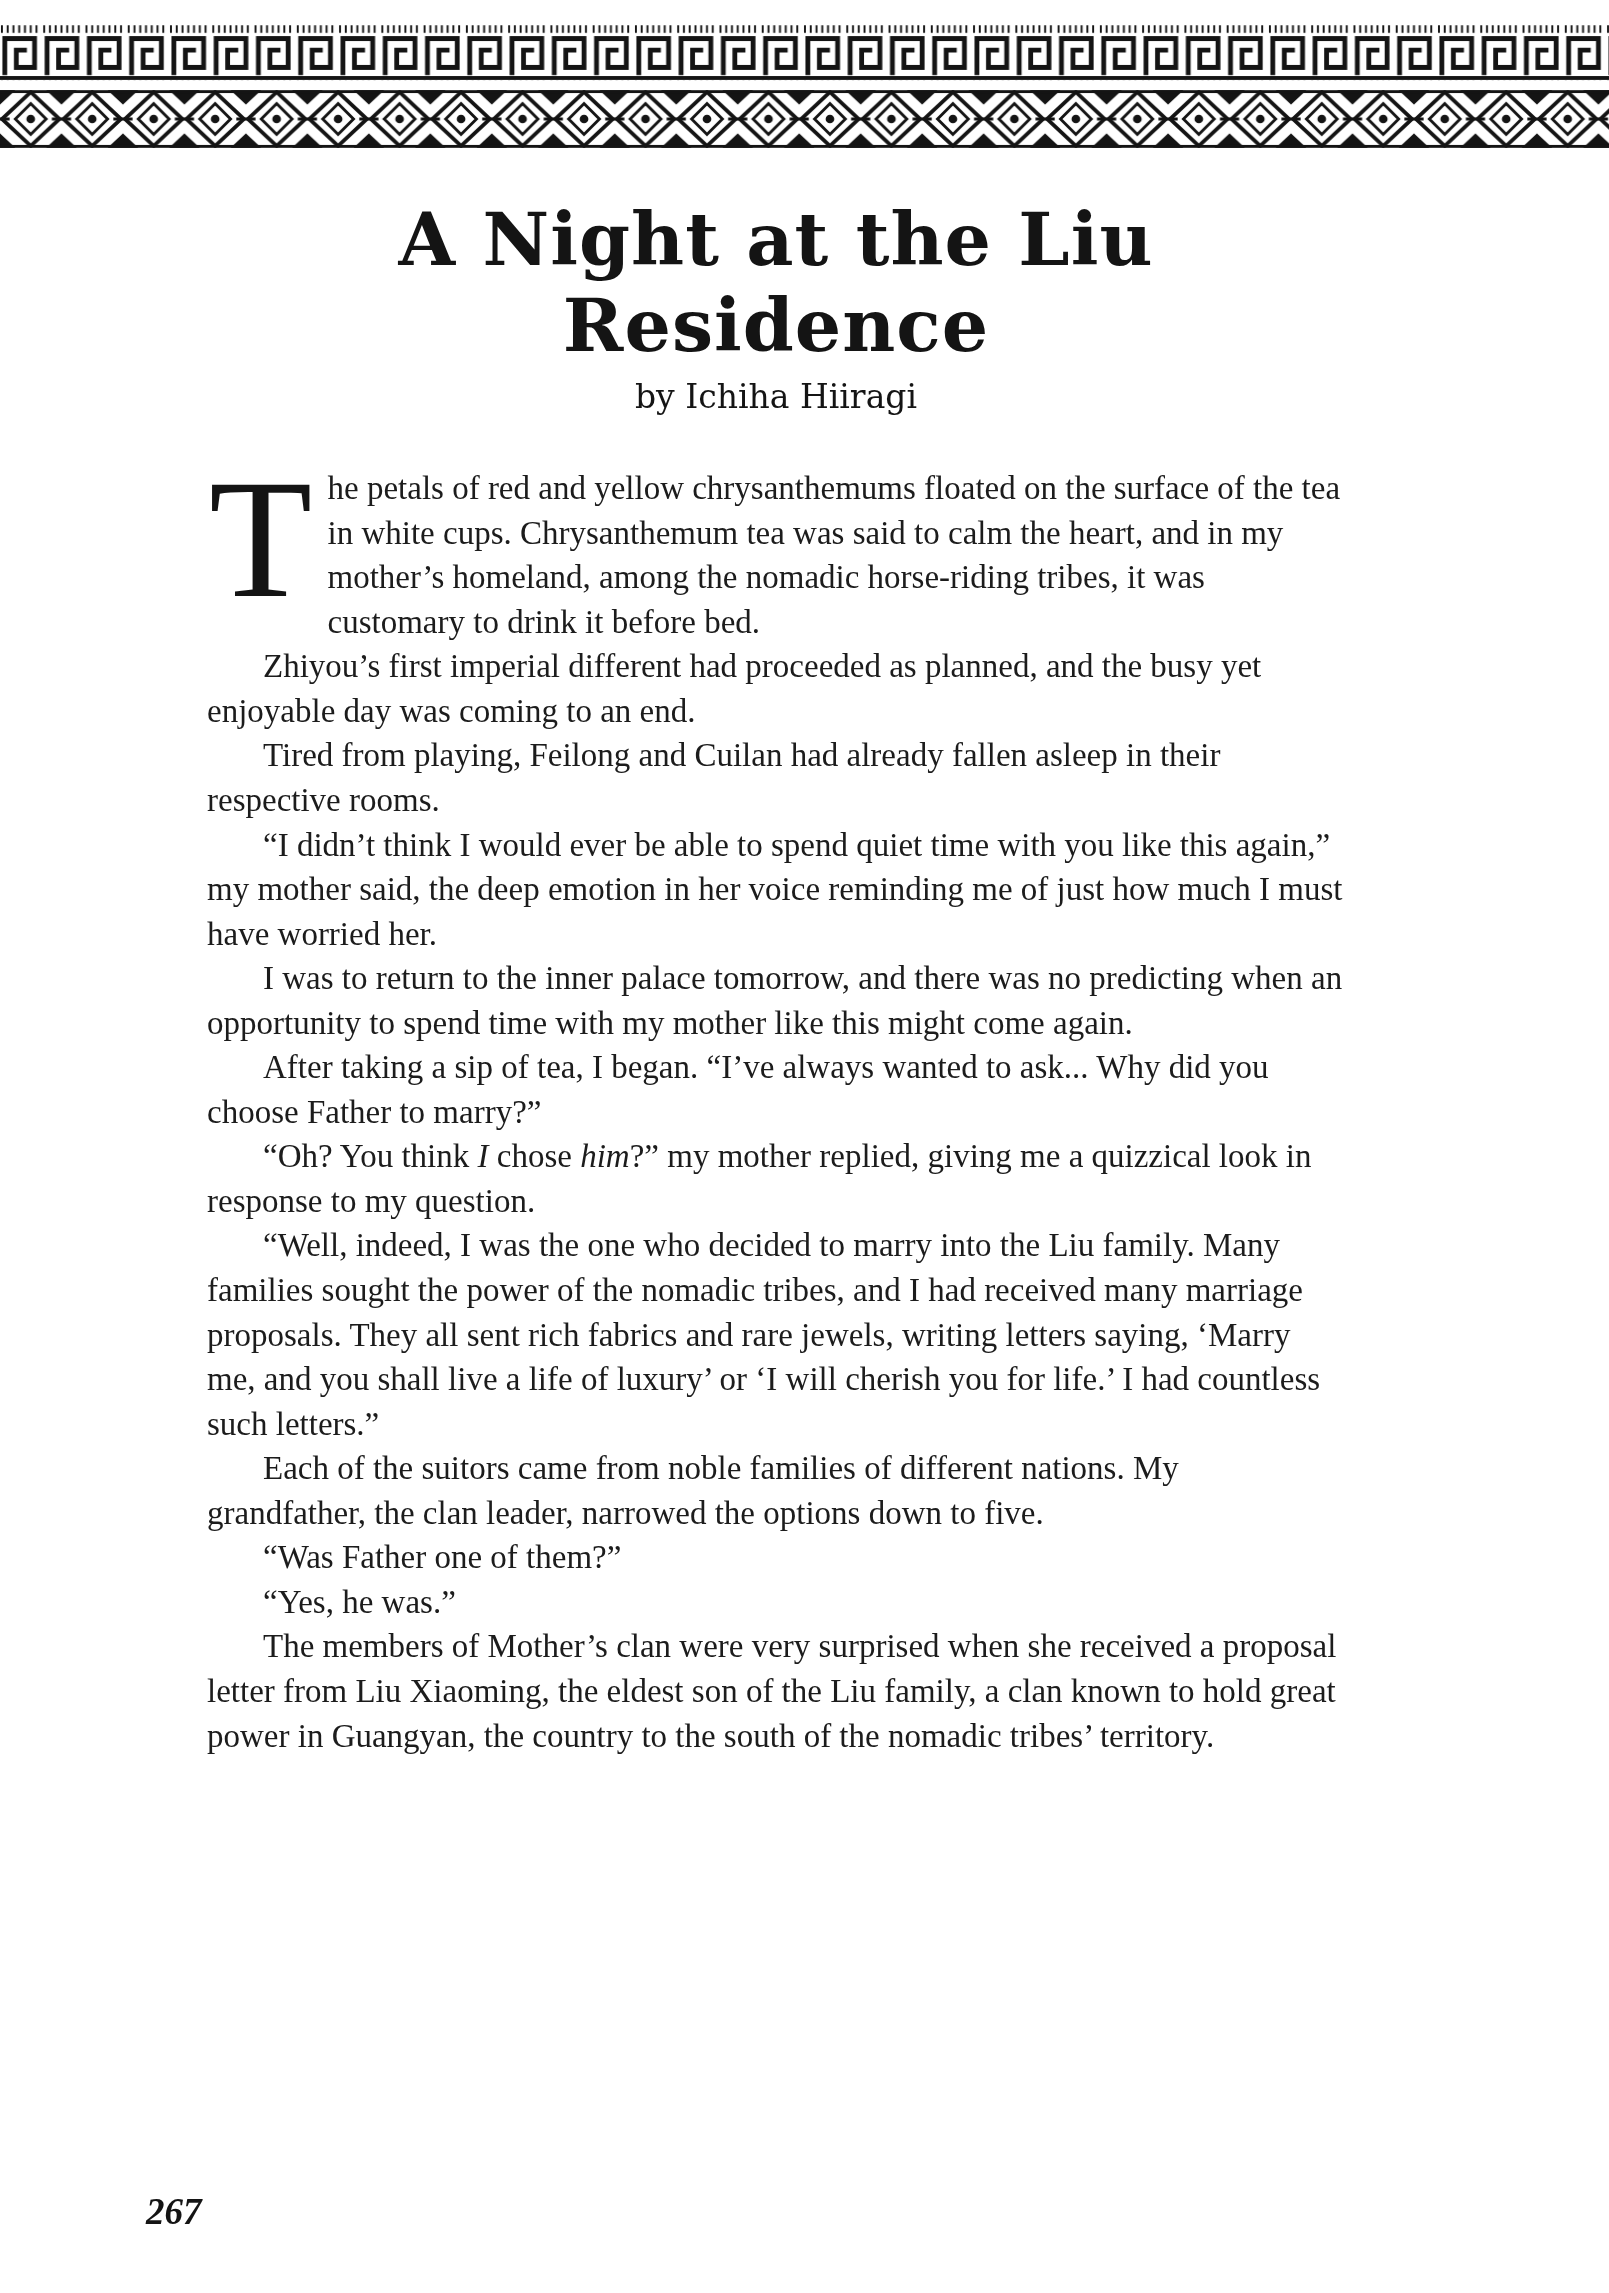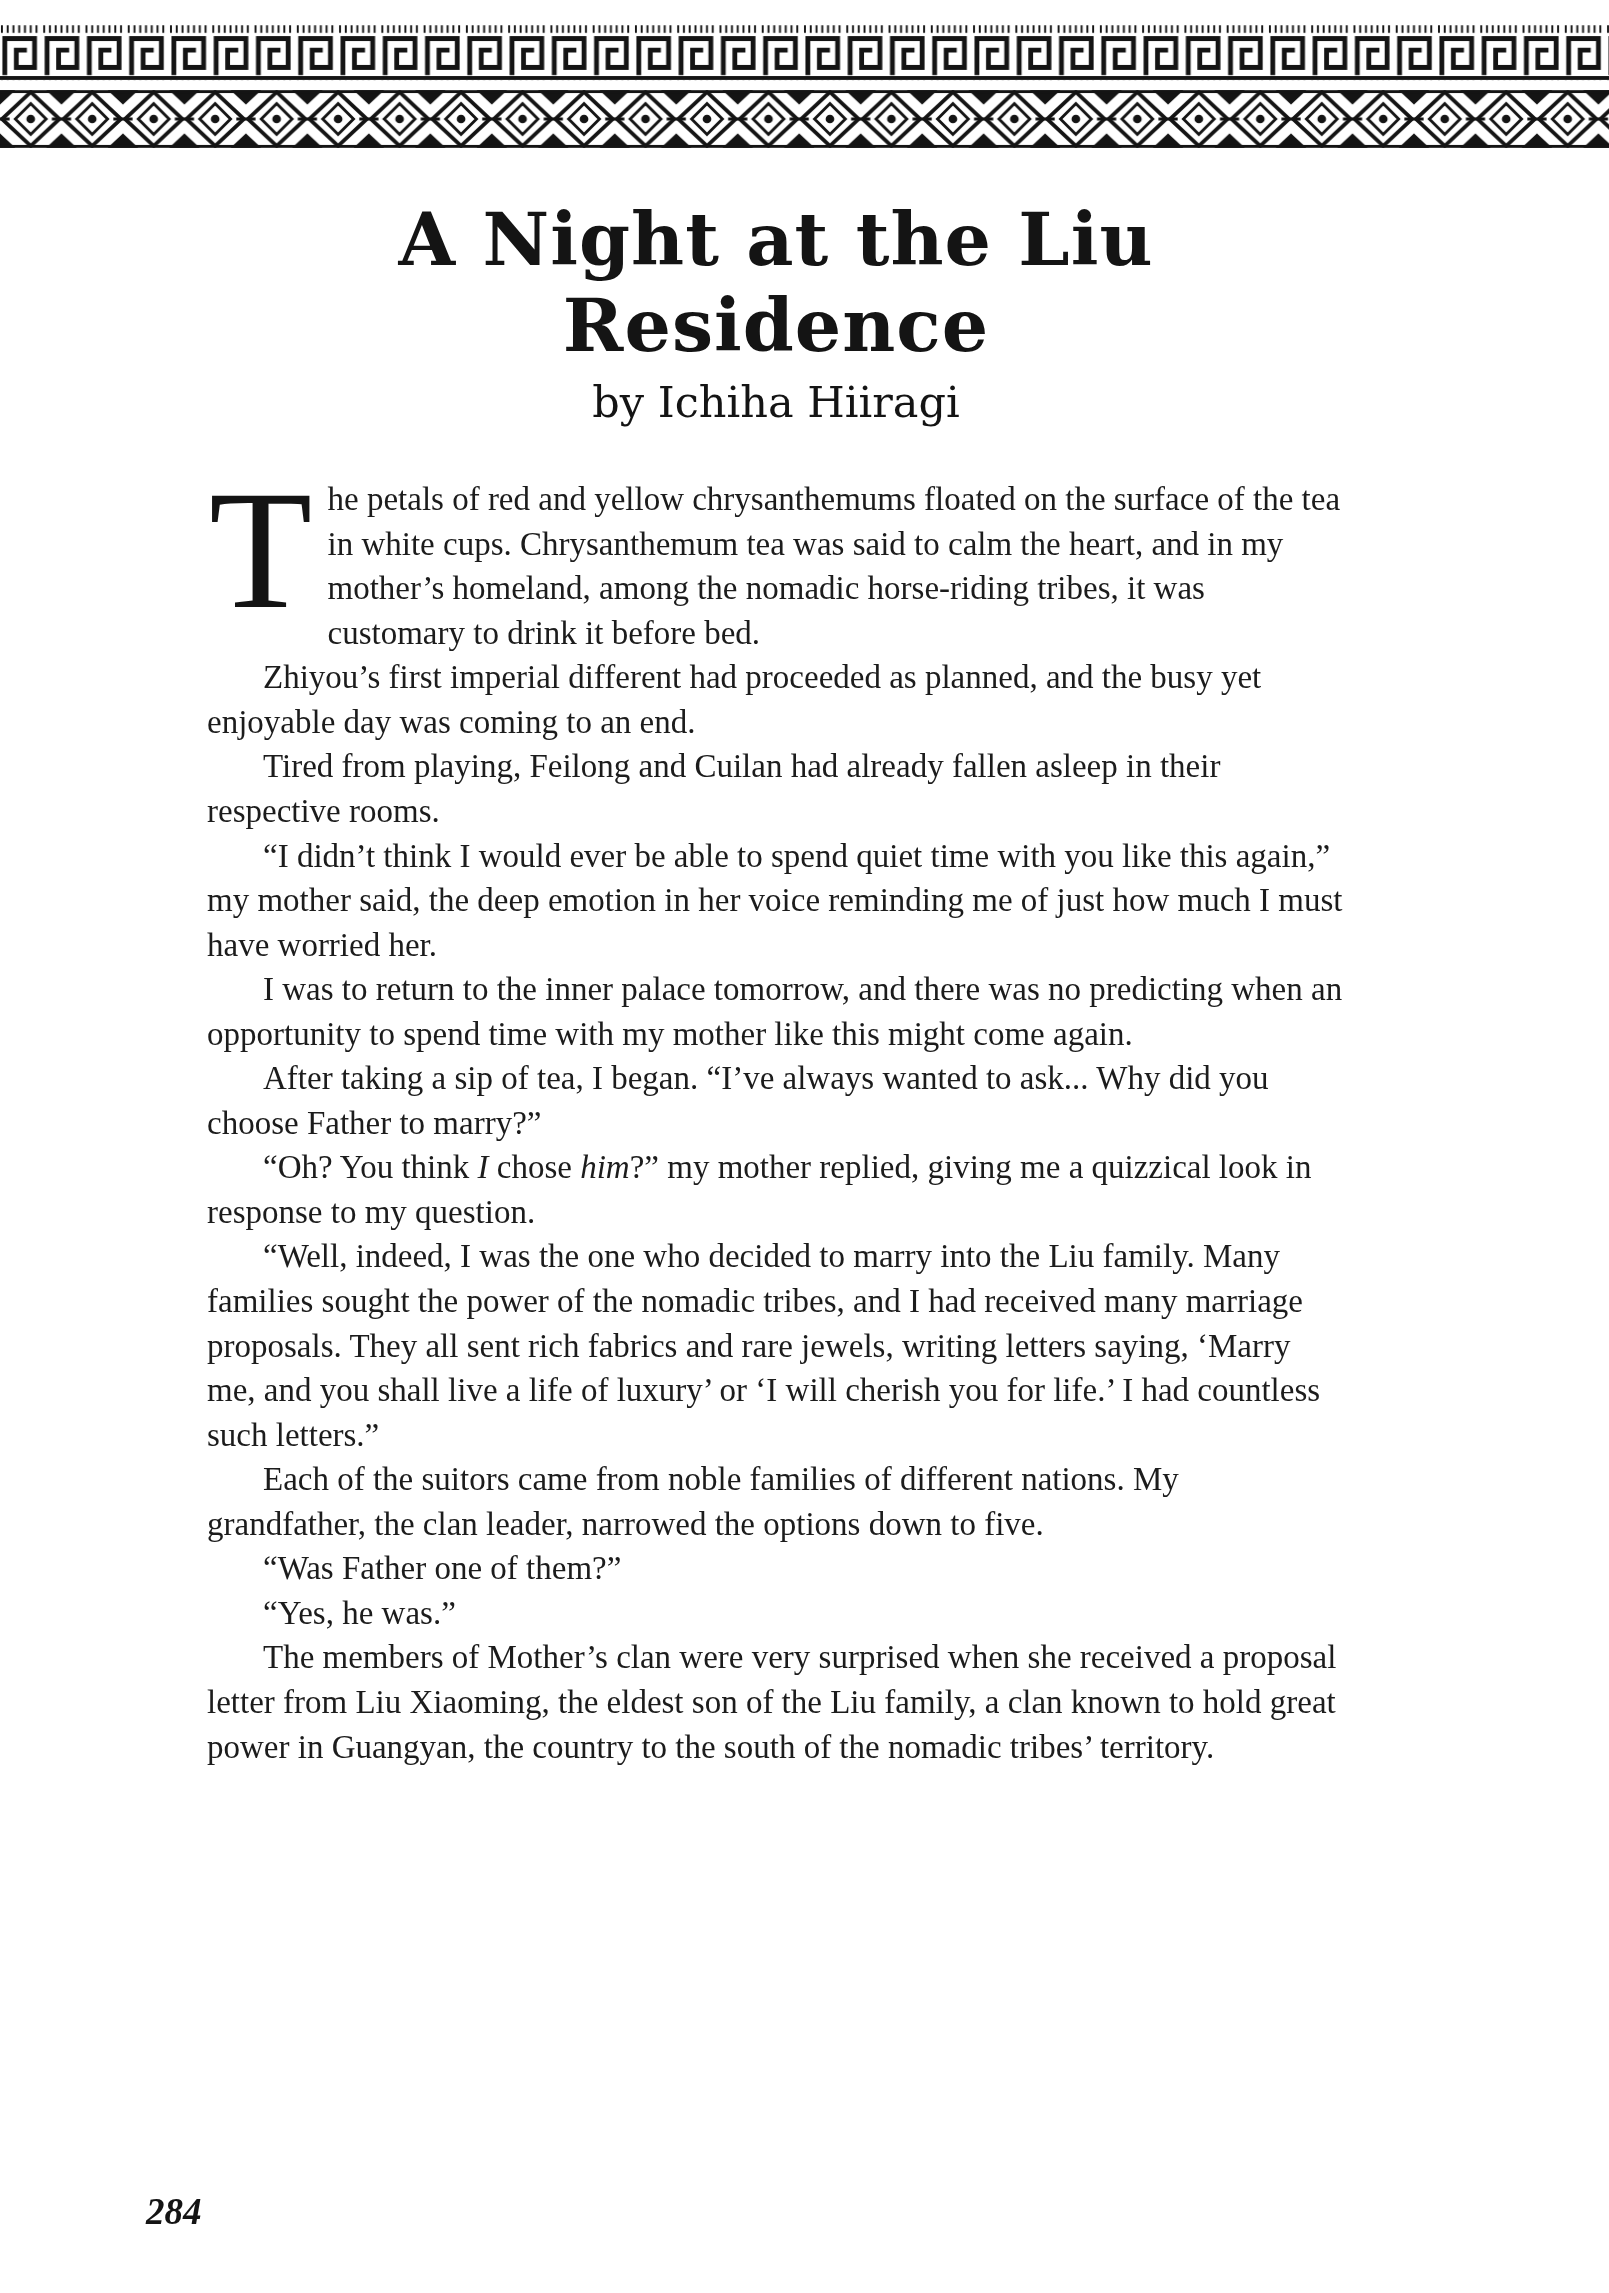--- a/index.html
+++ b/index.html
@@ -33,21 +33,21 @@
     font-family: "DejaVu Serif", serif;
     font-weight: bold;
     font-size: 73px;
     letter-spacing: 1px;
     margin: 48px 0 0 0;
     color: #141414;
   }
   .byline {
     text-align: center;
     font-family: "DejaVu Serif", serif;
-    font-size: 43px;
+    font-size: 33px;
     margin-top: 9.6px;
     color: #141414;
   }
   .body-text {
     margin-top: 50px;
     font-size: 33px;
     line-height: 1.35;
     color: #1c1c1c;
     text-align: left;
   }
@@ -120,14 +120,14 @@
       <p class="para"><span>After taking a sip of tea, I began. “I’ve always wanted to ask... Why did you choose Father to marry?”</span></p>
       <p class="para"><span>“Oh? You think </span><em>I</em><span> chose </span><em>him</em><span>?” my mother replied, giving me a quizzical look in response to my question.</span></p>
       <p class="para"><span>“Well, indeed, I was the one who decided to marry into the Liu family. Many families sought the power of the nomadic tribes, and I had received many marriage proposals. They all sent rich fabrics and rare jewels, writing letters saying, ‘Marry me, and you shall live a life of luxury’ or ‘I will cherish you for life.’ I had countless such letters.”</span></p>
       <p class="para"><span>Each of the suitors came from noble families of different nations. My grandfather, the clan leader, narrowed the options down to five.</span></p>
       <p class="para"><span>“Was Father one of them?”</span></p>
       <p class="para"><span>“Yes, he was.”</span></p>
       <p class="para"><span>The members of Mother’s clan were very surprised when she received a proposal letter from Liu Xiaoming, the eldest son of the Liu family, a clan known to hold great power in Guangyan, the country to the south of the nomadic tribes’ territory.</span></p>
     </div>
 </main>
 
-<div class="page-number">284</div>
+<div class="page-number">267</div>
 
 
 </body></html>

